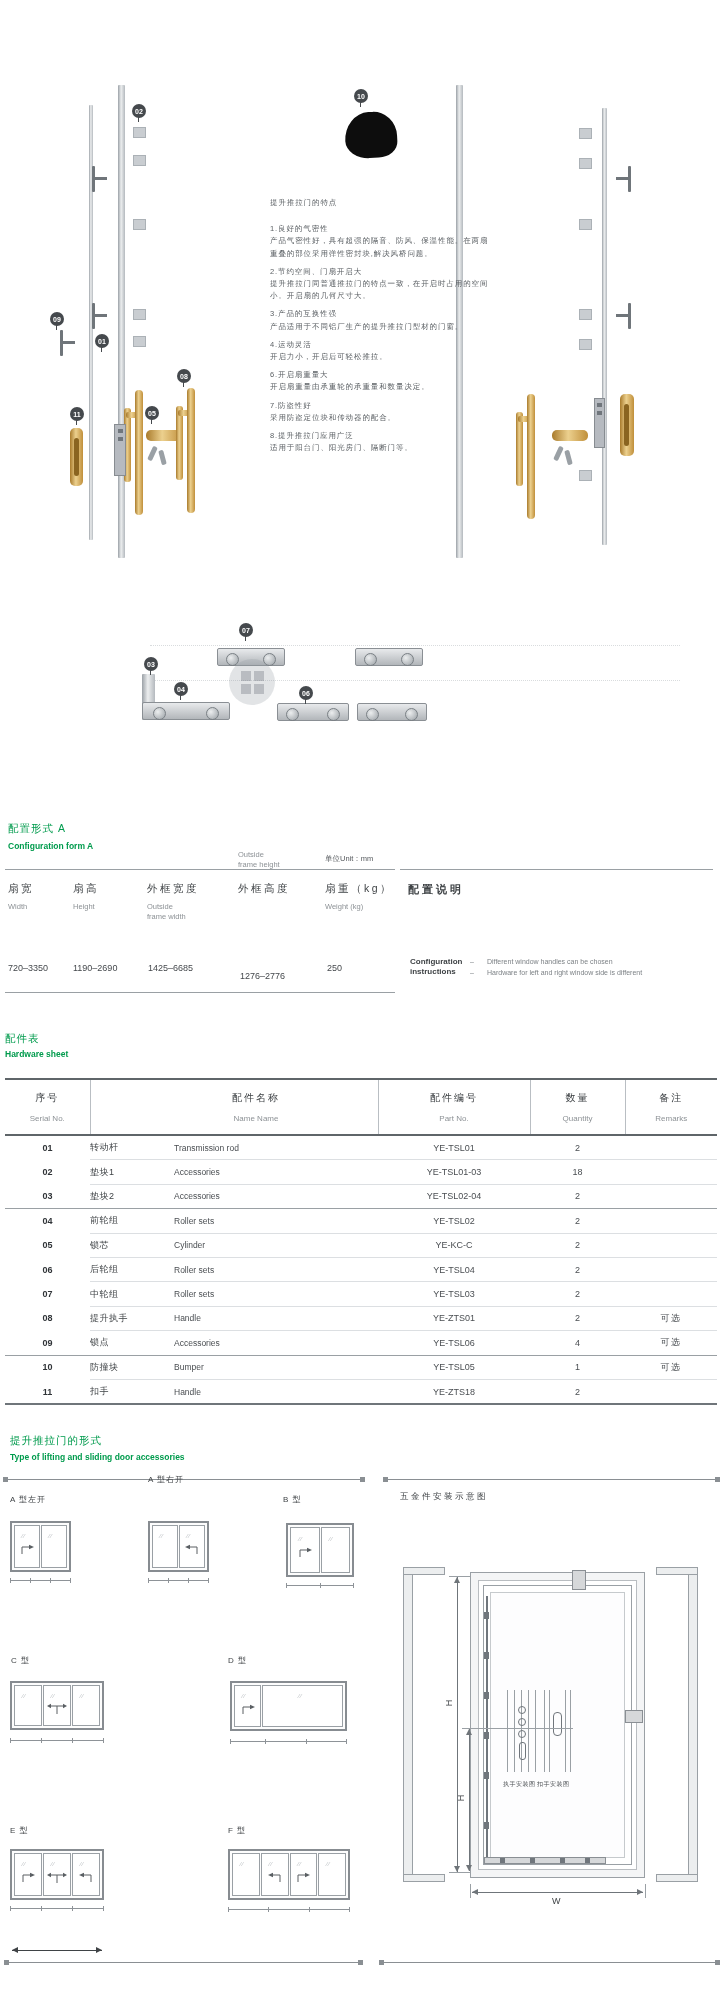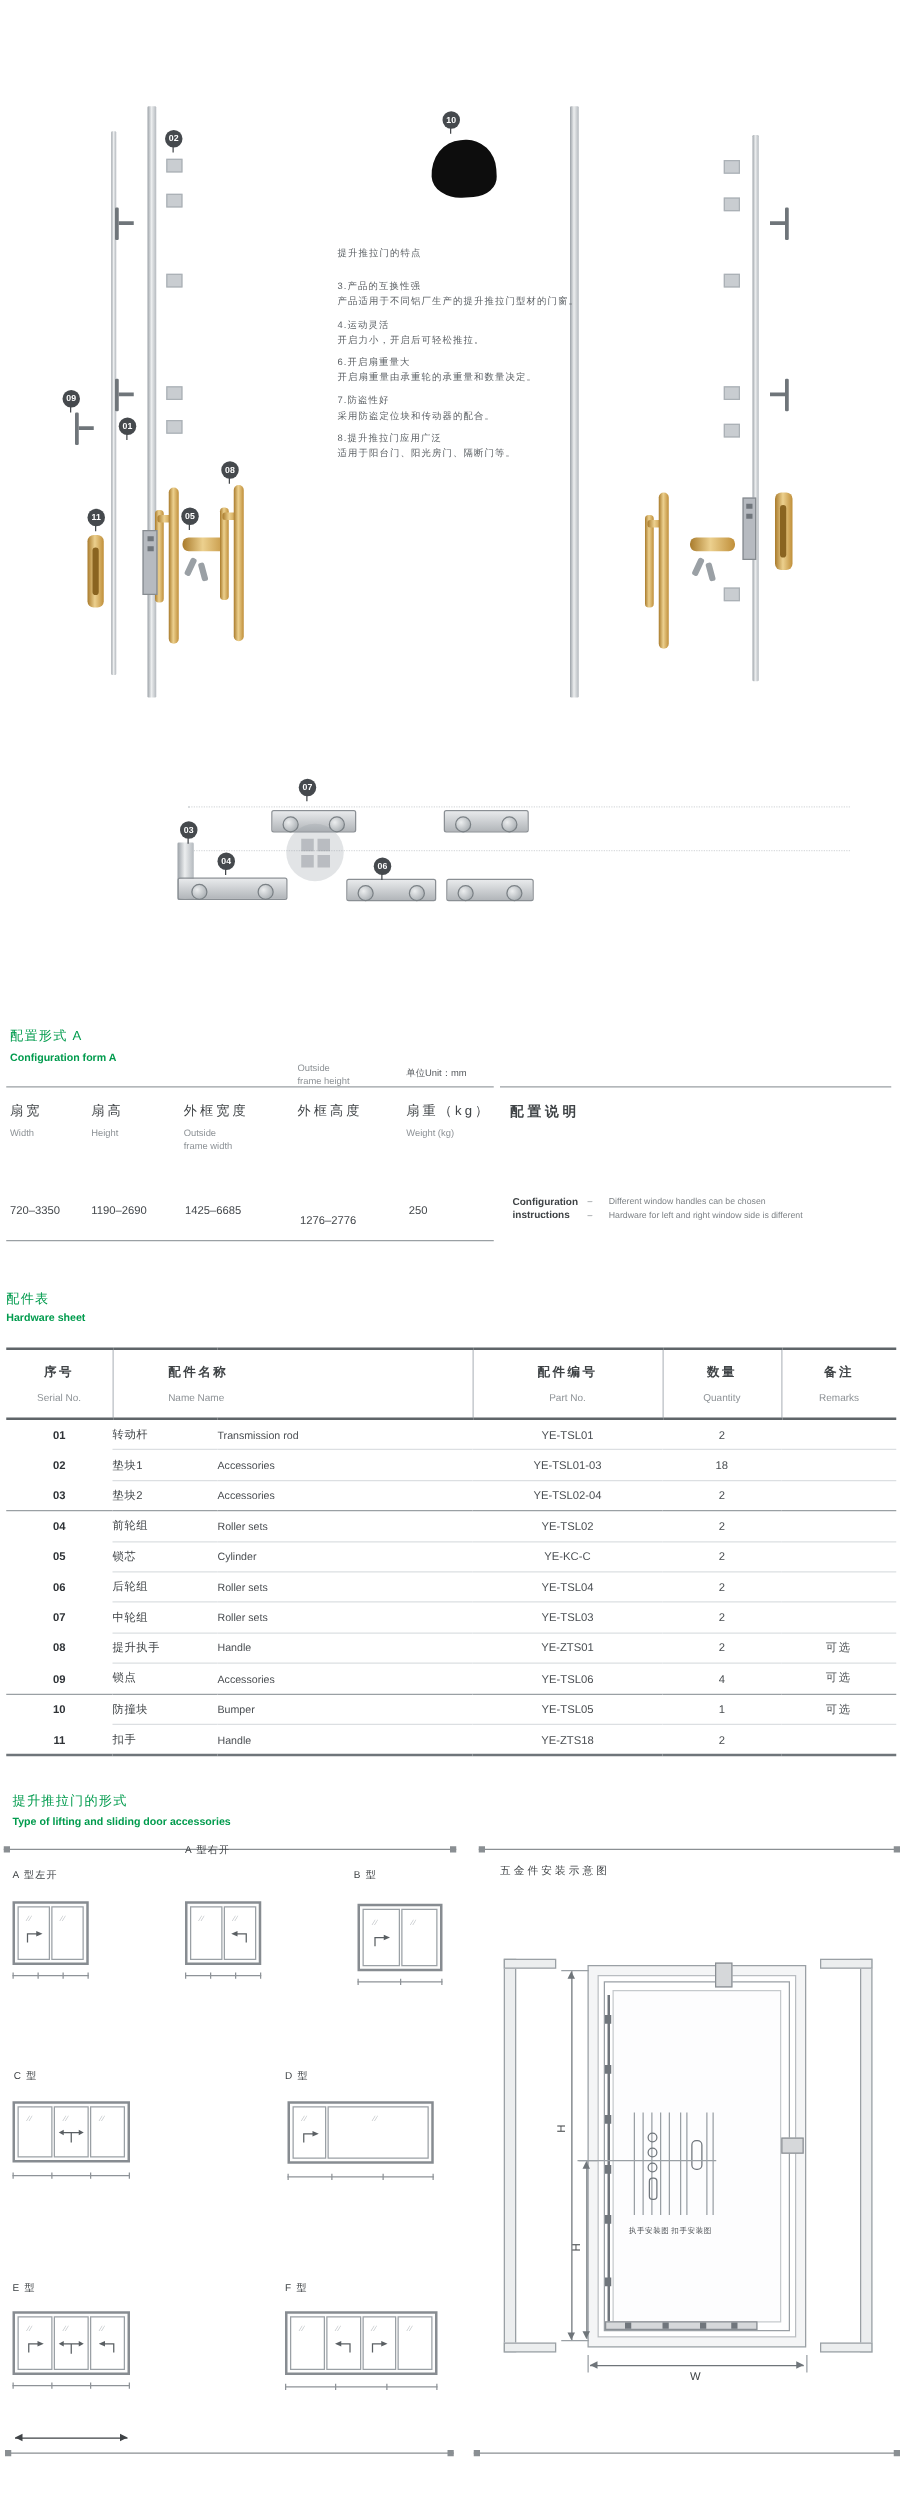--- a/index.html
+++ b/index.html
@@ -57,23 +57,23 @@
   .b-zh::before{content:"–";position:absolute;left:0;top:0;}
   .b-en{font-size:7px;color:#7d8286;margin-bottom:4px;position:relative;padding-left:17px;}
   .b-en::before{content:"–";position:absolute;left:0;top:0;}
 
   
   table.hw{border-collapse:collapse;table-layout:fixed;width:712px;}
   table.hw th,table.hw td{padding:0;margin:0;}
   tr.hdr th{border-top:2px solid #5f6569;border-bottom:2px solid #5f6569;height:54px;
             vertical-align:middle;font-weight:normal;}
   tr.hdr th + th{border-left:1px solid #b9bec3;}
-  .hz{font-size:10px;letter-spacing:2px;color:#3f4346;margin-bottom:9px;font-weight:bold;}
+  .hz{font-size:10px;letter-spacing:2px;color:#3f4346;margin-bottom:9px;}
   .he{font-size:8px;color:#8d9296;}
-  .th-name{text-align:left;}
+  .th-name{text-align:center;}
   .th-name .hz,.th-name .he{padding-left:44px;}
   td{height:23.4px;font-size:9px;vertical-align:middle;}
   td.c-serial{text-align:center;font-weight:bold;color:#2f3337;}
   td.c-zh{padding-left:44px;letter-spacing:.5px;color:#3f4346;}
   td.c-en{font-size:8.5px;color:#4a4e52;}
   td.c-part{text-align:center;}
   td.c-qty{text-align:center;}
   td.c-rem{text-align:center;letter-spacing:1.5px;}
   tbody td{border-bottom:1px solid #dcdfe2;}
   tbody td.c-serial{border-bottom:1px solid transparent;}
@@ -243,20 +243,28 @@
     <div class="abs balloon" style="left:145px;top:406px">05</div>
     <div class="abs balloon" style="left:177px;top:369px">08</div>
     <div class="abs balloon" style="left:239px;top:623px">07</div>
     <div class="abs balloon" style="left:144px;top:657px">03</div>
     <div class="abs balloon" style="left:174px;top:682px">04</div>
     <div class="abs balloon" style="left:299px;top:686px">06</div>
   </div>
 
   <div class="abs features">
     <p class="ft-title">提升推拉门的特点</p>
+    <div class="item">
+        <p>1.良好的气密性</p>
+        <p>产品气密性好，具有超强的隔音、防风、保温性能。在两扇重叠的部位采用弹性密封块,解决风桥问题。</p>
+      </div>
+    <div class="item">
+        <p>2.节约空间、门扇开启大</p>
+        <p>提升推拉门同普通推拉门的特点一致，在开启时占用的空间小。开启扇的几何尺寸大。</p>
+      </div>
     <div class="item">
         <p>3.产品的互换性强</p>
         <p>产品适用于不同铝厂生产的提升推拉门型材的门窗。</p>
       </div>
     <div class="item">
         <p>4.运动灵活</p>
         <p>开启力小，开启后可轻松推拉。</p>
       </div>
     <div class="item">
         <p>6.开启扇重量大</p>

